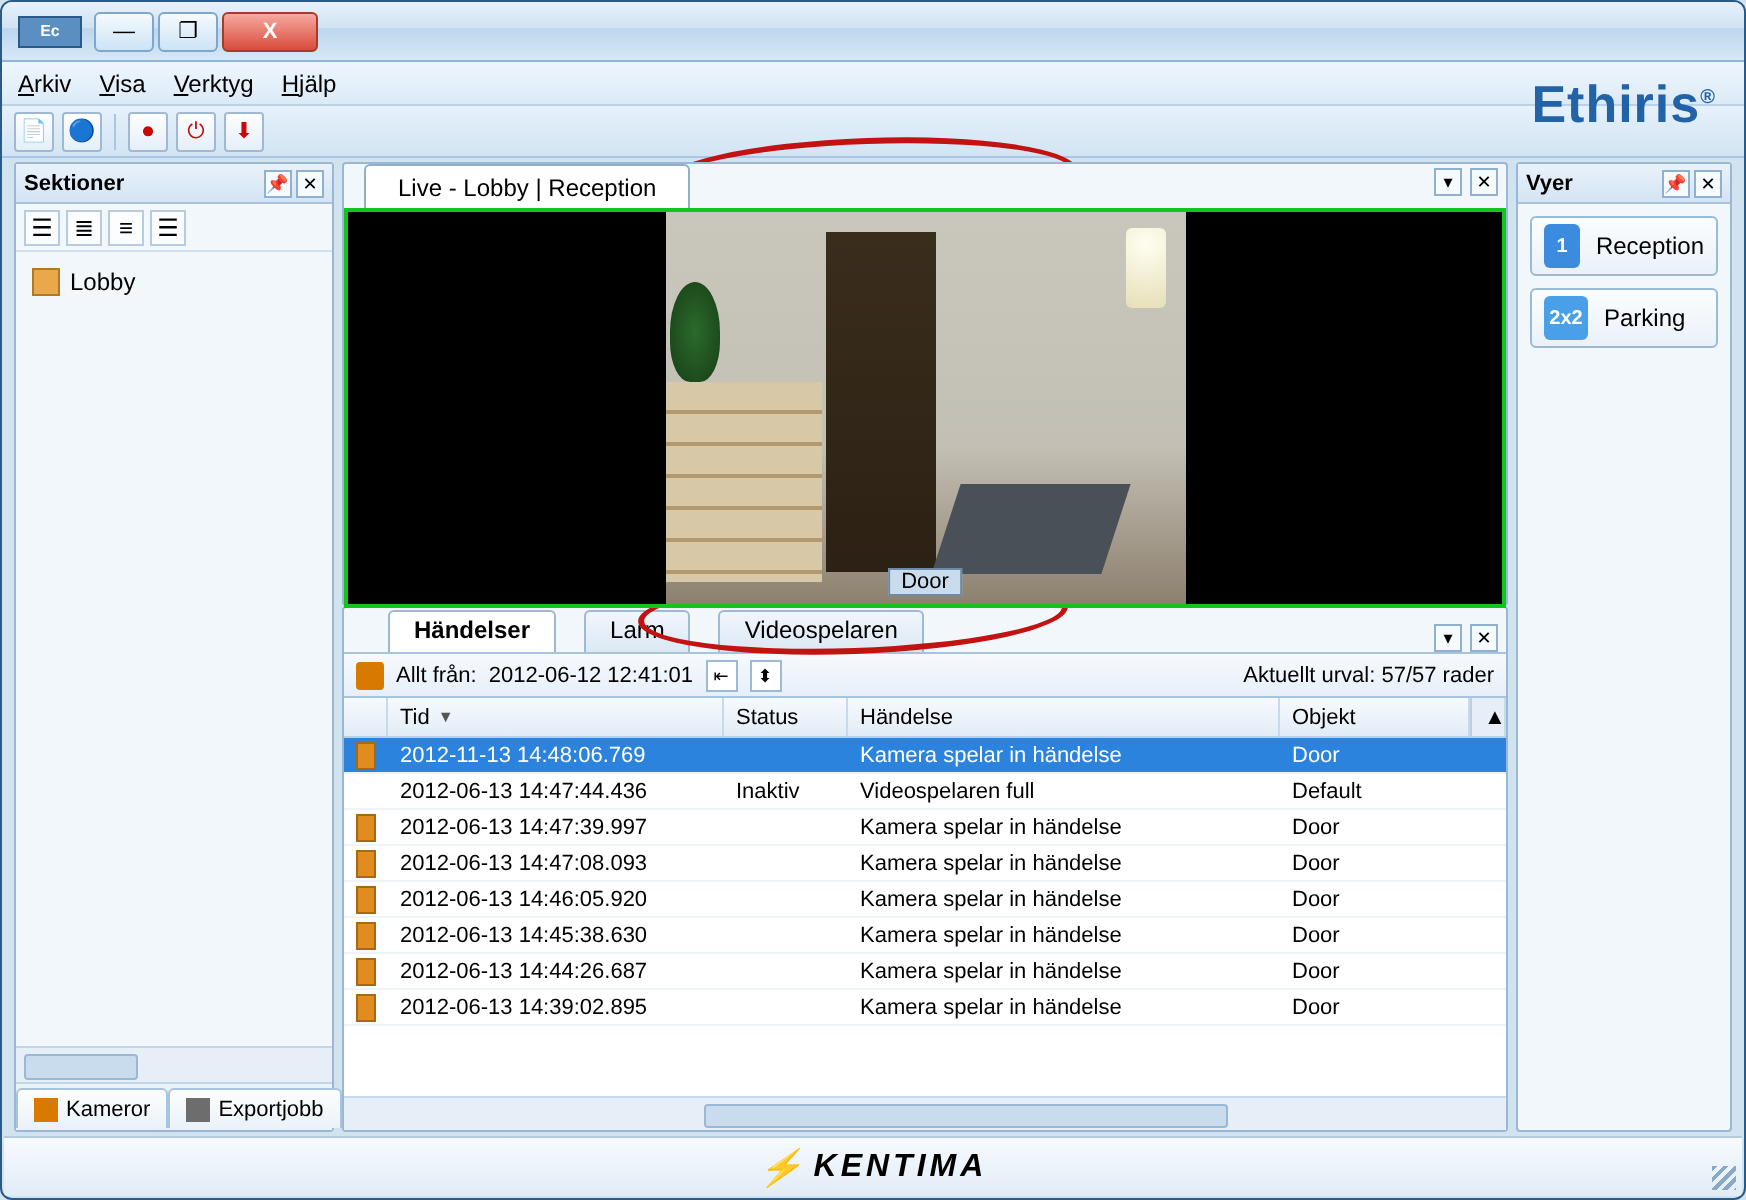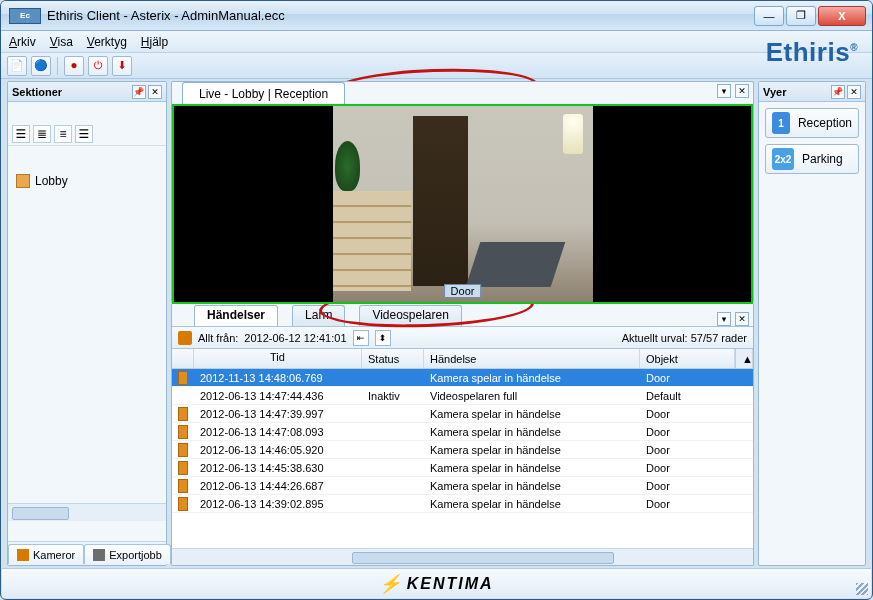--- a/index.html
+++ b/index.html
@@ -74,21 +74,21 @@
   }
   .panel-header{
     height:20px;background:linear-gradient(#e9f2fb,#d4e4f3);
     border-bottom:1px solid #a6c3df;display:flex;align-items:center;
     padding:0 4px;font-size:11px;
   }
   .panel-header .ph-title{flex:1;font-weight:600;}
   .ph-btn{width:14px;height:14px;border:1px solid #8fb0cf;background:#f5fafd;margin-left:2px;
     display:flex;align-items:center;justify-content:center;font-size:9px;cursor:pointer;}
   
-  .left{width:160px;min-width:160px;gap:20px;}
+  .left{width:160px;min-width:160px;}
   .left-toolbar{height:24px;display:flex;align-items:center;gap:3px;padding:0 4px;border-bottom:1px solid #cfe0ef;}
   .lt-btn{width:18px;height:18px;border:1px solid #b7cce0;background:#fbfdfe;display:flex;align-items:center;justify-content:center;cursor:pointer;}
   .tree{padding:6px;flex:1;overflow:auto;}
   .tree-item{display:flex;align-items:center;gap:5px;padding:2px 2px;cursor:pointer;}
   .tree-icon{width:14px;height:14px;background:#e8a84b;border:1px solid #b07a24;}
   .left-scroll{height:18px;border-top:1px solid #c3d6e8;background:#e6eff8;position:relative;}
   .left-scroll::after{content:"";position:absolute;left:4px;top:3px;width:55px;height:11px;background:#c9dced;border:1px solid #9ab8d6;border-radius:2px;}
   
   .bottom-tabs{height:24px;display:flex;align-items:flex-start;padding-top:2px;gap:0;border-top:1px solid #c3d6e8;background:#eaf2fa;}
   .btab{height:20px;padding:2px 8px;border:1px solid #a8c5df;border-bottom:none;background:linear-gradient(#fdfefe,#eaf2fa);
@@ -129,21 +129,21 @@
   .ev-tabbar-right{margin-left:auto;display:flex;gap:2px;padding-right:4px;}
   .ev-toolbar{height:22px;border-top:1px solid #a6c3df;background:linear-gradient(#f6fafe,#e6eff8);
     display:flex;align-items:center;padding:0 6px;gap:6px;font-size:11px;}
   .ev-toolbar .evicon{width:14px;height:14px;background:#d87a00;border-radius:2px;}
   .ev-toolbar .sep{flex:1;}
   .ev-toolbar .mini{width:16px;height:16px;border:1px solid #9cb9d5;background:#fff;display:flex;align-items:center;justify-content:center;font-size:9px;cursor:pointer;}
   .ev-grid{flex:1;overflow:hidden;border-top:1px solid #a6c3df;background:#fff;display:flex;flex-direction:column;}
   .ev-head{display:flex;height:20px;background:linear-gradient(#f6fafe,#e2ecf6);border-bottom:1px solid #b9cfe3;font-size:11px;}
   .ev-head .col{padding:2px 6px;border-right:1px solid #c7d9ea;display:flex;align-items:center;gap:4px;}
   .col-icon{width:22px;}
-  .col-tid{width:168px;flex-direction:column;}
+  .col-tid{width:168px;}
   .col-status{width:62px;}
   .col-handelse{flex:1;}
   .col-objekt{width:95px;}
   .col-scroll{width:18px;background:#e6eff8;border-left:1px solid #b9cfe3;}
   .sort-arrow{font-size:8px;color:#555;}
   .ev-rows{flex:1;overflow:hidden;}
   .ev-row{display:flex;height:18px;font-size:11px;align-items:center;border-bottom:1px solid #eef3f8;}
   .ev-row .c{padding:0 6px;overflow:hidden;white-space:nowrap;}
   .ev-row .c.icon{width:22px;display:flex;align-items:center;justify-content:center;}
   .ev-row .c.tid{width:168px;}
@@ -174,21 +174,20 @@
   .kentima{font-size:16px;font-weight:700;letter-spacing:2px;font-style:italic;display:flex;align-items:center;gap:3px;}
   .kentima .bolt{color:#f39a1d;font-size:18px;}
   .resize-grip{position:absolute;right:3px;bottom:3px;width:12px;height:12px;
     background:repeating-linear-gradient(135deg,#8aa8c4 0 2px,transparent 2px 4px);}
 </style>
 </head>
 <body>
 
 <div class="titlebar">
   <div class="app-icon">Ec</div>
-  <div class="title">Ethiris Client - Asterix - AdminManual.ecc</div>
   <div class="winbtns">
     <div class="winbtn">—</div>
     <div class="winbtn">❐</div>
     <div class="winbtn close">X</div>
   </div>
 </div>
 
 <div class="menubar">
   <span class="mitem">Arkiv</span>
   <span class="mitem">Visa</span>

